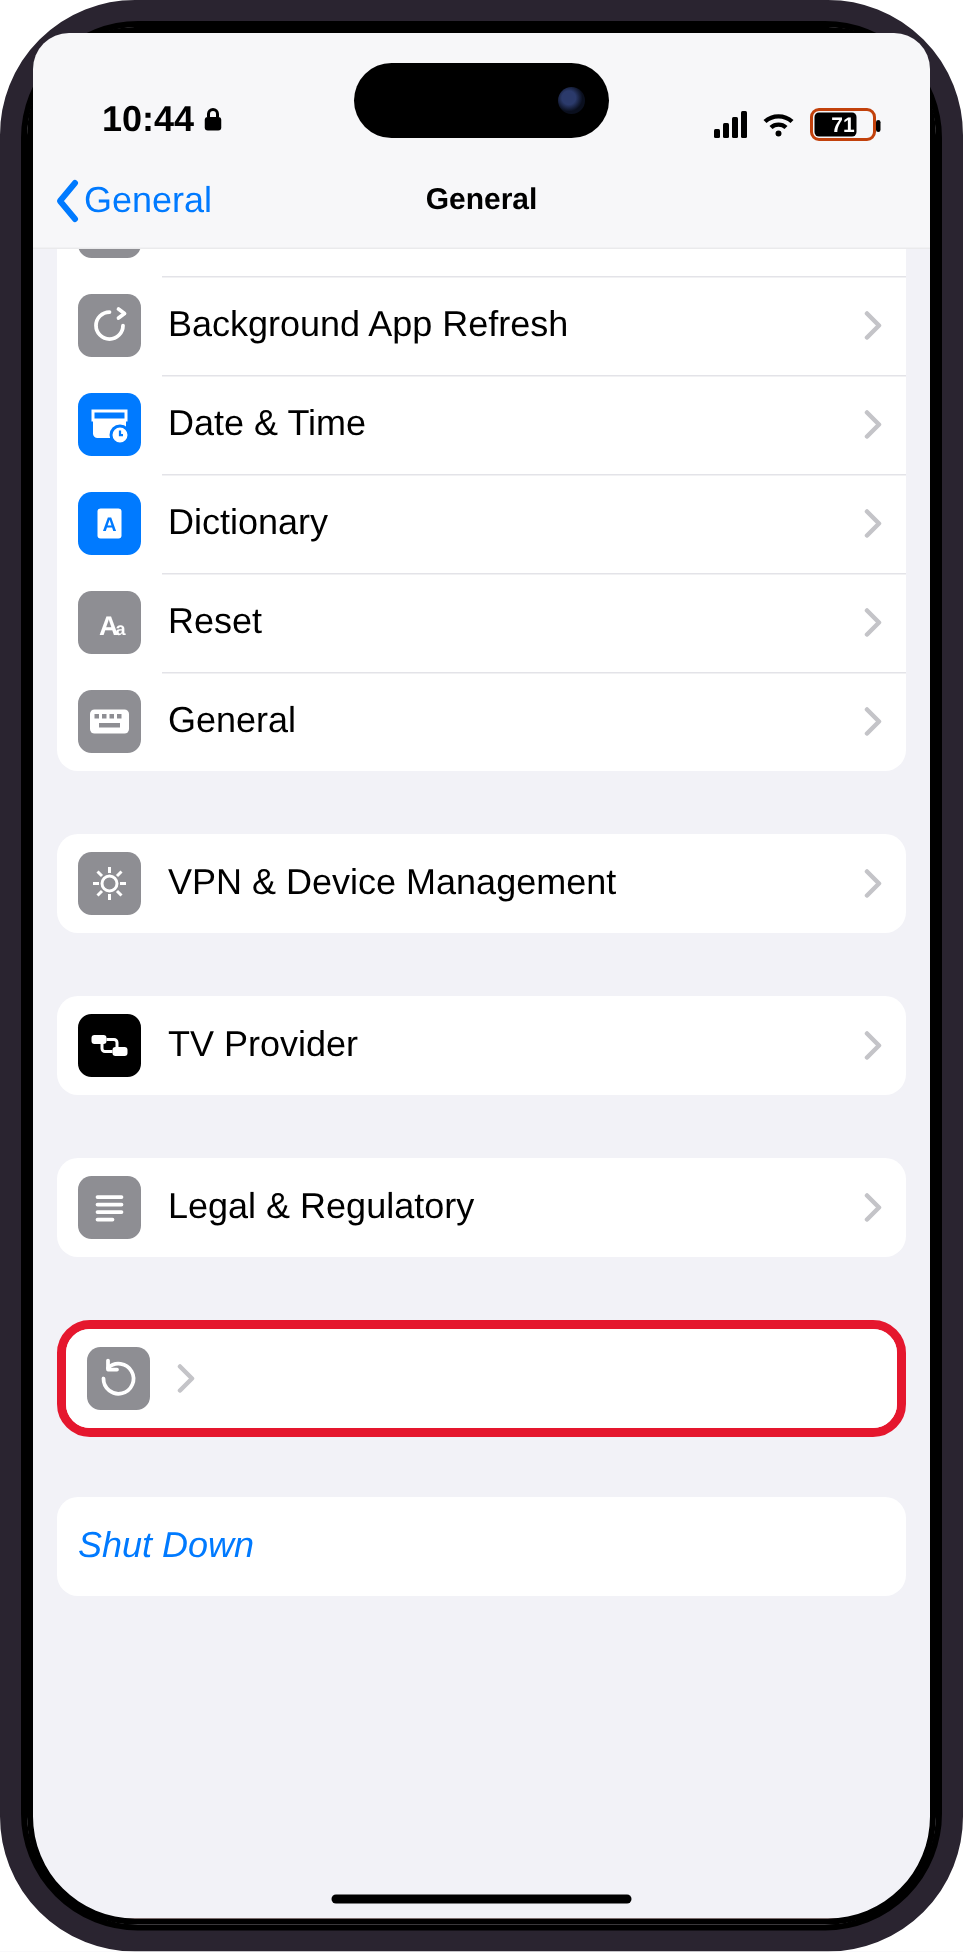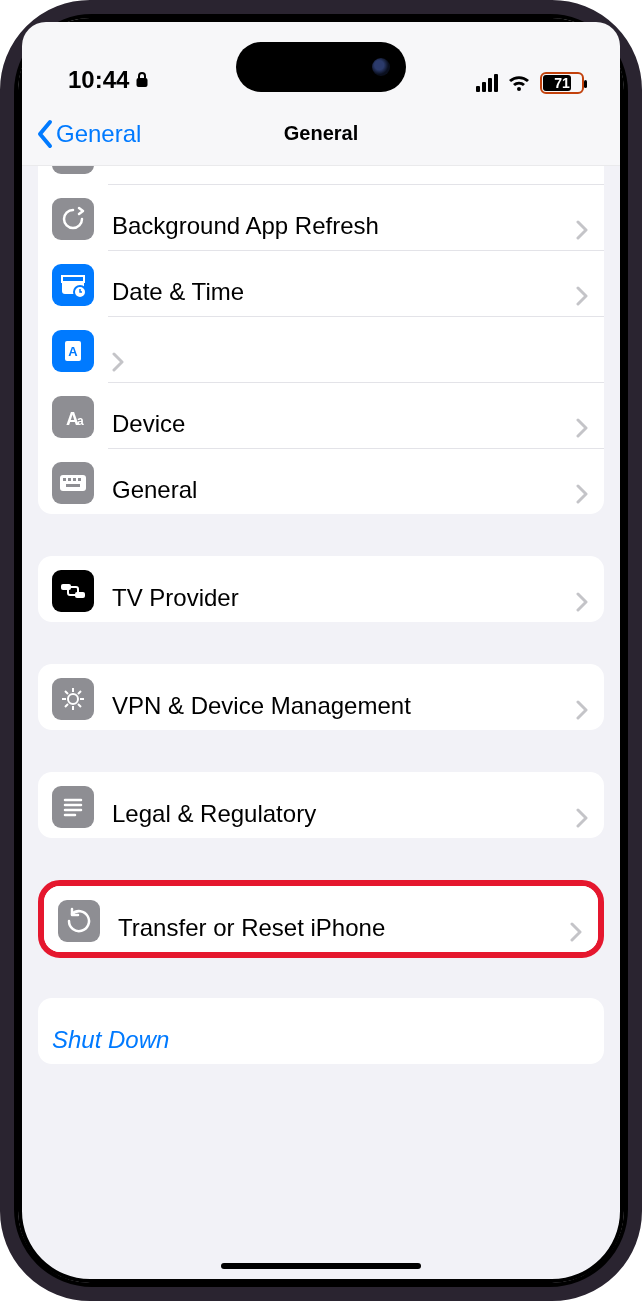--- a/index.html
+++ b/index.html
@@ -143,21 +143,21 @@
   .group {
     background: #fff;
     border-radius: 14px;
     margin-bottom: 42px;
     overflow: hidden;
   }
   .group.last { margin-bottom: 40px; }
 
   .row {
     display: flex;
-    align-items: flex-end;
+    align-items: center;
     min-height: 66px;
     padding: 10px 16px 10px 14px;
     position: relative;
   }
   .row + .row::before {
     content: "";
     position: absolute;
     left: 70px; right: 0; top: 0;
     height: 1px;
     background: #e3e3e8;
@@ -306,35 +306,36 @@
             </span>
         </div>
 
         <div class="row">
           <div class="icon-box bg-blue">
             <svg width="28" height="28" viewBox="0 0 28 28">
                 <rect x="6" y="4" width="16" height="20" rx="2" fill="#fff"></rect>
                 <text x="14" y="19" text-anchor="middle" font-size="13" font-weight="700" fill="#007aff">A</text>
               </svg>
           </div>
+          <div class="label">Dictionary</div>
           <span class="chevron">
               <svg width="12" height="20" viewBox="0 0 12 20">
                 <path d="M2 2l8 8-8 8" fill="none" stroke="#c4c4c8" stroke-width="3" stroke-linecap="round" stroke-linejoin="round"></path>
               </svg>
             </span>
         </div>
 
         <div class="row">
           <div class="icon-box bg-gray">
             <svg width="30" height="24" viewBox="0 0 30 24">
                 <text x="8" y="20" font-size="18" font-weight="700" fill="#fff">A</text>
                 <text x="19" y="20" font-size="12" font-weight="600" fill="#fff">a</text>
               </svg>
           </div>
-          <div class="label">Device</div>
+          <div class="label">Reset</div>
           <span class="chevron">
               <svg width="12" height="20" viewBox="0 0 12 20">
                 <path d="M2 2l8 8-8 8" fill="none" stroke="#c4c4c8" stroke-width="3" stroke-linecap="round" stroke-linejoin="round"></path>
               </svg>
             </span>
         </div>
 
         <div class="row">
           <div class="icon-box bg-gray">
             <svg width="30" height="22" viewBox="0 0 30 22">
@@ -353,48 +354,48 @@
               <svg width="12" height="20" viewBox="0 0 12 20">
                 <path d="M2 2l8 8-8 8" fill="none" stroke="#c4c4c8" stroke-width="3" stroke-linecap="round" stroke-linejoin="round"></path>
               </svg>
             </span>
         </div>
 
       </div>
 
       <div class="group">
         <div class="row">
+          <div class="icon-box bg-gray">
+            <svg width="28" height="28" viewBox="0 0 28 28">
+                <circle cx="14" cy="14" r="5" fill="none" stroke="#fff" stroke-width="2"></circle>
+                <g stroke="#fff" stroke-width="2">
+                  <path d="M14 3v4M14 21v4M3 14h4M21 14h4M6 6l3 3M19 19l3 3M22 6l-3 3M9 19l-3 3"></path>
+                </g>
+              </svg>
+          </div>
+          <div class="label">VPN &amp; Device Management</div>
+          <span class="chevron">
+              <svg width="12" height="20" viewBox="0 0 12 20">
+                <path d="M2 2l8 8-8 8" fill="none" stroke="#c4c4c8" stroke-width="3" stroke-linecap="round" stroke-linejoin="round"></path>
+              </svg>
+            </span>
+        </div>
+      </div>
+
+      <div class="group">
+        <div class="row">
           <div class="icon-box bg-black">
             <svg width="30" height="24" viewBox="0 0 30 24">
                 <rect x="3" y="5" width="10" height="6" rx="2" fill="#fff"></rect>
                 <rect x="17" y="13" width="10" height="6" rx="2" fill="#fff"></rect>
                 <path d="M13 8h5a2 2 0 012 2v3" stroke="#fff" stroke-width="2" fill="none"></path>
                 <path d="M17 16h-5a2 2 0 01-2-2v-3" stroke="#fff" stroke-width="2" fill="none"></path>
               </svg>
           </div>
           <div class="label">TV Provider</div>
-          <span class="chevron">
-              <svg width="12" height="20" viewBox="0 0 12 20">
-                <path d="M2 2l8 8-8 8" fill="none" stroke="#c4c4c8" stroke-width="3" stroke-linecap="round" stroke-linejoin="round"></path>
-              </svg>
-            </span>
-        </div>
-      </div>
-
-      <div class="group">
-        <div class="row">
-          <div class="icon-box bg-gray">
-            <svg width="28" height="28" viewBox="0 0 28 28">
-                <circle cx="14" cy="14" r="5" fill="none" stroke="#fff" stroke-width="2"></circle>
-                <g stroke="#fff" stroke-width="2">
-                  <path d="M14 3v4M14 21v4M3 14h4M21 14h4M6 6l3 3M19 19l3 3M22 6l-3 3M9 19l-3 3"></path>
-                </g>
-              </svg>
-          </div>
-          <div class="label">VPN &amp; Device Management</div>
           <span class="chevron">
               <svg width="12" height="20" viewBox="0 0 12 20">
                 <path d="M2 2l8 8-8 8" fill="none" stroke="#c4c4c8" stroke-width="3" stroke-linecap="round" stroke-linejoin="round"></path>
               </svg>
             </span>
         </div>
       </div>
 
       <div class="group">
         <div class="row">
@@ -416,21 +417,20 @@
 
       <div class="highlight">
         <div class="group" style="margin-bottom:0">
           <div class="row">
             <div class="icon-box bg-gray">
               <svg width="28" height="28" viewBox="0 0 28 28">
                   <path d="M7 7a10 10 0 11-3 7" fill="none" stroke="#fff" stroke-width="2.5" stroke-linecap="round"></path>
                   <path d="M7 2v6h6" fill="none" stroke="#fff" stroke-width="2.5" stroke-linecap="round" stroke-linejoin="round"></path>
                 </svg>
             </div>
-            <div class="label">Transfer or Reset iPhone</div>
             <span class="chevron">
                 <svg width="12" height="20" viewBox="0 0 12 20">
                   <path d="M2 2l8 8-8 8" fill="none" stroke="#c4c4c8" stroke-width="3" stroke-linecap="round" stroke-linejoin="round"></path>
                 </svg>
               </span>
           </div>
         </div>
       </div>
 
       <div class="group last">

